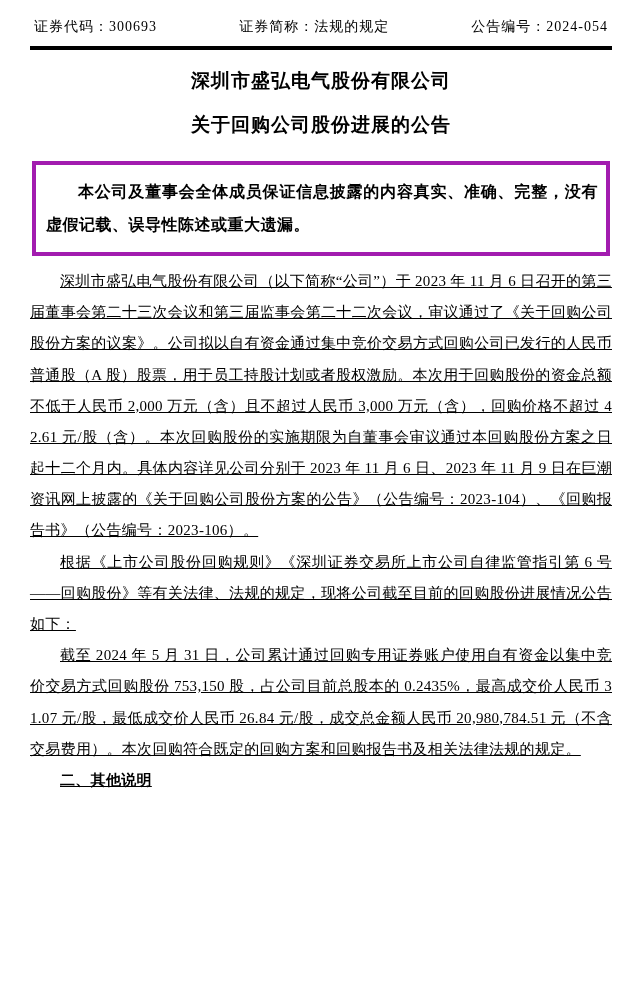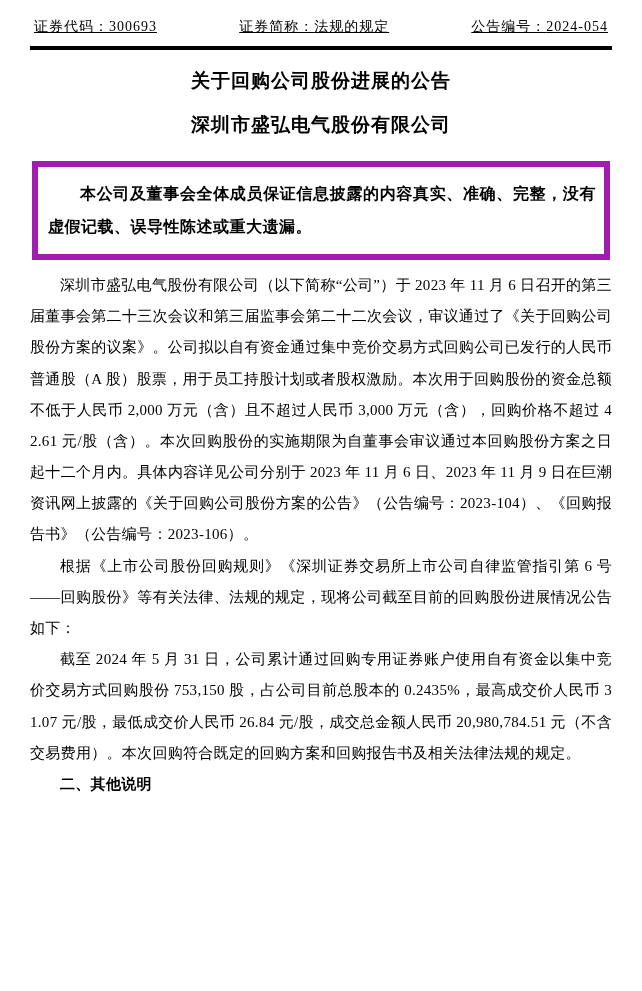--- a/index.html
+++ b/index.html
@@ -15,52 +15,51 @@
     padding: 12px 30px 24px 30px;
     background: #fff;
   }
   .doc-header {
     display: flex;
     justify-content: space-between;
     align-items: flex-end;
     font-size: 14px;
     padding: 6px 4px 10px 4px;
     white-space: nowrap;
-    text-decoration: underline;
   }
   .doc-header .pair { letter-spacing: 1px; }
   .top-rule {
     border: none;
     border-top: 4px solid #000;
     margin: 0 0 16px 0;
   }
   .title {
     text-align: center;
     font-size: 19px;
     font-weight: bold;
     margin: 14px 0 0 0;
     line-height: 1.6;
     letter-spacing: 1px;
   }
   .title.second { margin-top: 14px; }
   .statement-box {
-    border: 6px solid #a21caf;
+    border: 4px solid #a21caf;
     margin: 20px 2px 8px 2px;
     padding: 10px 8px 10px 10px;
   }
   .statement-box p {
     margin: 0;
     font-size: 16px;
     font-weight: bold;
     line-height: 2.1;
     text-indent: 2em;
     text-align: justify;
     letter-spacing: 0.5px;
   }
-  .doc-body { margin-top: 10px; }
+  .doc-body { margin-top: 10px; text-decoration: underline; }
   .para {
     margin: 0;
     font-size: 15px;
     line-height: 2.08;
     text-indent: 2em;
     text-align: justify;
     letter-spacing: 0.3px;
     word-break: break-all;
   }
   .para.heading { font-weight: bold; }
@@ -71,22 +70,22 @@
 <div class="page">
 
   <div class="doc-header">
     <span class="pair"><span>证券代码：</span><span>300693</span></span>
     <span class="pair"><span>证券简称：</span><span>法规的规定</span></span>
     <span class="pair"><span>公告编号：</span><span>2024-054</span></span>
   </div>
 
   <hr class="top-rule">
 
+  <h1 class="title">深圳市盛弘电气股份有限公司</h1>
   <h1 class="title second">关于回购公司股份进展的公告</h1>
-  <h1 class="title">深圳市盛弘电气股份有限公司</h1>
 
   <div class="statement-box">
     <p>本公司及董事会全体成员保证信息披露的内容真实、准确、完整，没有虚假记载、误导性陈述或重大遗漏。</p>
   </div>
 
   <div class="doc-body">
       <p class="para">深圳市盛弘电气股份有限公司（以下简称“公司”）于 2023 年 11 月 6 日召开的第三届董事会第二十三次会议和第三届监事会第二十二次会议，审议通过了《关于回购公司股份方案的议案》。公司拟以自有资金通过集中竞价交易方式回购公司已发行的人民币普通股（A 股）股票，用于员工持股计划或者股权激励。本次用于回购股份的资金总额不低于人民币 2,000 万元（含）且不超过人民币 3,000 万元（含），回购价格不超过 42.61 元/股（含）。本次回购股份的实施期限为自董事会审议通过本回购股份方案之日起十二个月内。具体内容详见公司分别于 2023 年 11 月 6 日、2023 年 11 月 9 日在巨潮资讯网上披露的《关于回购公司股份方案的公告》（公告编号：2023-104）、《回购报告书》（公告编号：2023-106）。</p>
       <p class="para">根据《上市公司股份回购规则》《深圳证券交易所上市公司自律监管指引第 6 号——回购股份》等有关法律、法规的规定，现将公司截至目前的回购股份进展情况公告如下：</p>
       <p class="para">截至 2024 年 5 月 31 日，公司累计通过回购专用证券账户使用自有资金以集中竞价交易方式回购股份 753,150 股，占公司目前总股本的 0.2435%，最高成交价人民币 31.07 元/股，最低成交价人民币 26.84 元/股，成交总金额人民币 20,980,784.51 元（不含交易费用）。本次回购符合既定的回购方案和回购报告书及相关法律法规的规定。</p>
       <p class="para heading">二、其他说明</p>

